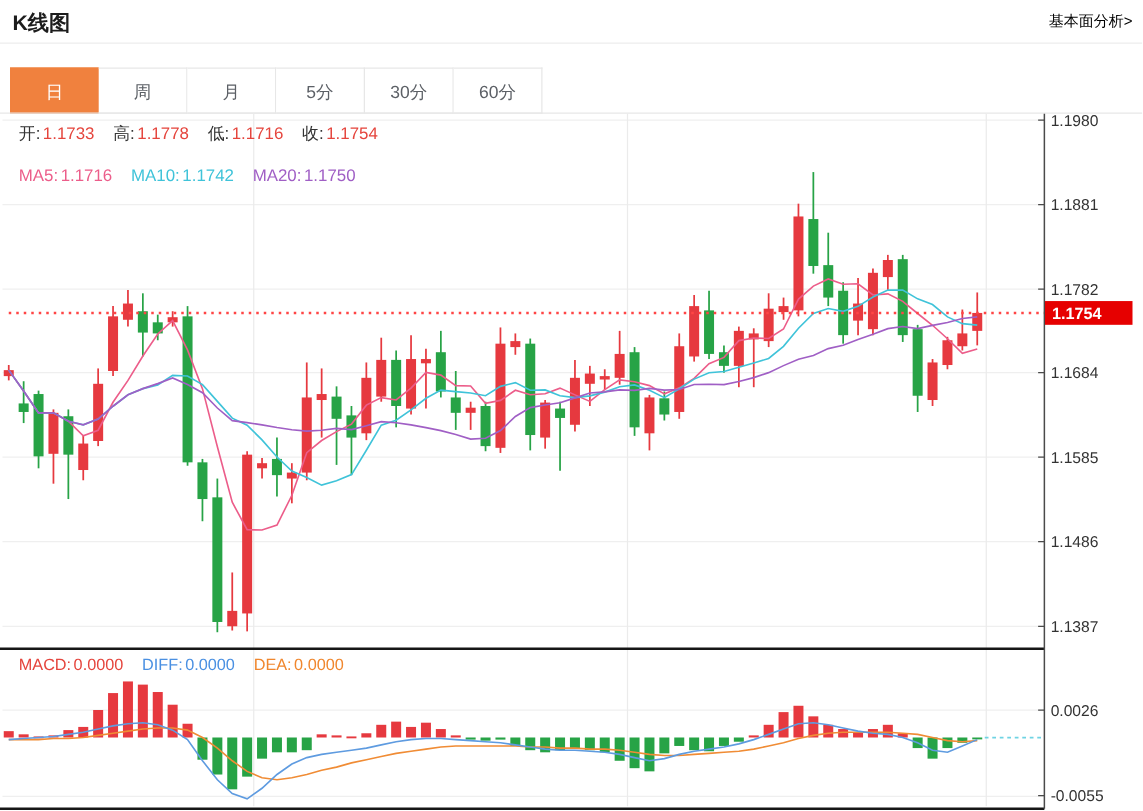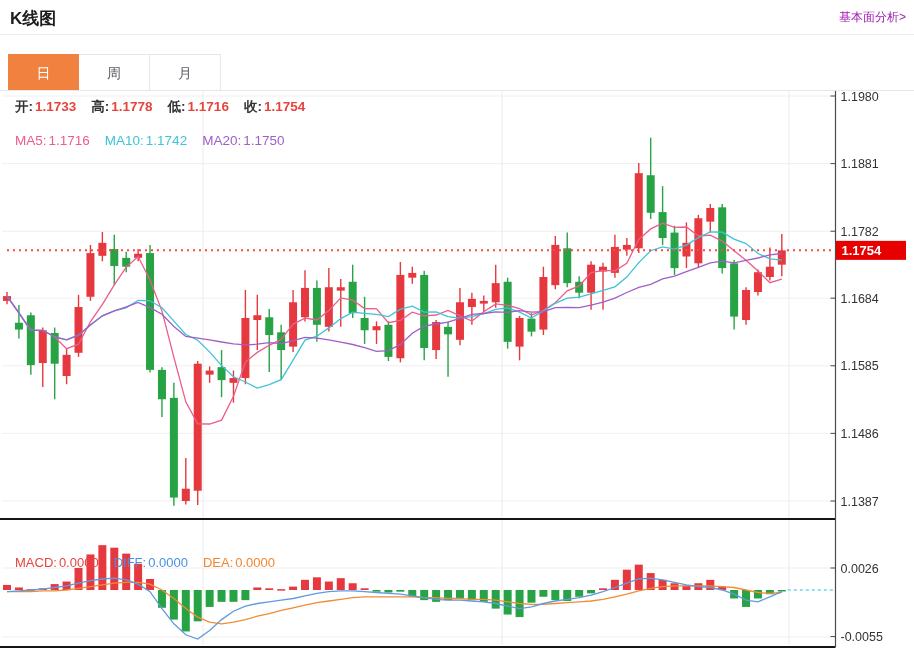--- a/index.html
+++ b/index.html
@@ -1,47 +1,50 @@
 <!DOCTYPE html>
 <html><head>
 <meta charset="utf-8">
 <style>
   html,body{margin:0;padding:0;background:#fff;}
   #app{position:relative;width:914px;height:649px;background:#fff;overflow:hidden;
        font-family:"Liberation Sans","DejaVu Sans",sans-serif;}
   .page-title{position:absolute;top:7px;left:10px;font-size:17px;font-weight:bold;color:#1d1d1d;}
-  .fund-link{position:absolute;top:9px;right:8px;font-size:12px;color:#a21caf;text-decoration:none;cursor:pointer;}
+  .fund-link{position:absolute;top:9px;right:8px;font-size:12px;color:#000000;text-decoration:none;cursor:pointer;}
   .title-divider{position:absolute;top:34px;left:0;width:914px;height:1px;background:#ededed;}
   .tabs{position:absolute;top:54px;left:8px;display:flex;height:37px;}
   .tab{width:71px;height:37px;line-height:37px;text-align:center;font-size:14px;color:#5c6066;
        border:1px solid #e7e7e7;border-left:none;background:#fff;box-sizing:border-box;cursor:pointer;}
   .tab:first-child{border-left:1px solid #e7e7e7;}
   .tab.active{background:#f0813e;border-color:#f0813e;color:#fff;}
   .tabs-bottom{position:absolute;top:90px;left:0;width:914px;height:1px;background:#e7e7e7;}
   svg{position:absolute;top:0;left:0;}
   .legend-row{position:absolute;left:15px;font-size:13.5px;line-height:17px;white-space:nowrap;z-index:3;}
   .legend-row .pair{margin-right:15px;}
   .legend-row .lbl{color:#333;}
   .legend-row .val{margin-left:2px;}
-  #legend-ohlc{top:98px;font-weight:bold;}
+  #legend-ohlc{top:98px;}
   #legend-ma{top:132px;}
-  #legend-macd{top:554px;font-size:13px;}
+  #legend-macd{top:523px;font-size:13px;}
 </style>
 </head>
 <body>
 
 <div id="app">
   <div class="page-title">K线图</div>
   <a class="fund-link">基本面分析&gt;</a>
   <div class="title-divider"></div>
 
   <div class="tabs">
       <div class="tab active">日</div>
       <div class="tab">周</div>
       <div class="tab">月</div>
+      <div class="tab">5分</div>
+      <div class="tab">30分</div>
+      <div class="tab">60分</div>
     </div>
   <div class="tabs-bottom"></div>
 
   <svg id="chart" width="914" height="649" viewBox="0 0 914 649">
       <line x1="2" y1="96" x2="835.5" y2="96" stroke="#efefef" stroke-width="1"></line>
       <line x1="2" y1="163.61382799325486" x2="835.5" y2="163.61382799325486" stroke="#efefef" stroke-width="1"></line>
       <line x1="2" y1="231.22765598650975" x2="835.5" y2="231.22765598650975" stroke="#efefef" stroke-width="1"></line>
       <line x1="2" y1="298.15851602023537" x2="835.5" y2="298.15851602023537" stroke="#efefef" stroke-width="1"></line>
       <line x1="2" y1="365.7723440134902" x2="835.5" y2="365.7723440134902" stroke="#efefef" stroke-width="1"></line>
       <line x1="2" y1="433.38617200674514" x2="835.5" y2="433.38617200674514" stroke="#efefef" stroke-width="1"></line>

